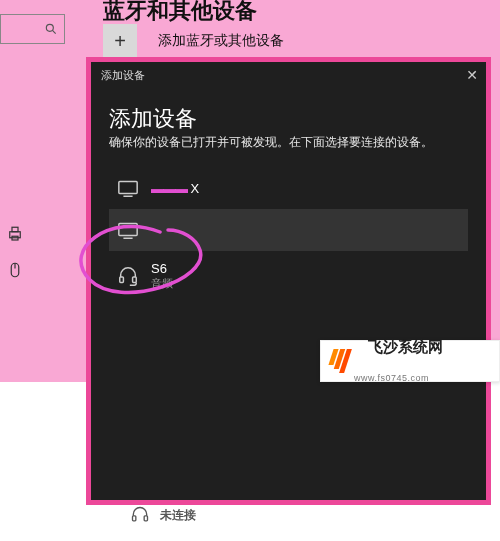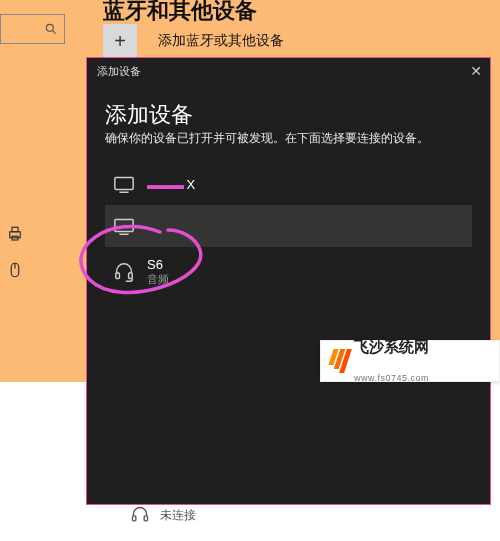--- a/index.html
+++ b/index.html
@@ -1,29 +1,29 @@
 <!DOCTYPE html>
 <html><head>
 <meta charset="utf-8">
 <style>
   * { box-sizing: border-box; margin: 0; padding: 0; }
   html, body { width: 500px; height: 541px; overflow: hidden; font-family: "Microsoft YaHei", "Segoe UI", sans-serif; background: #fff; }
-  .bg { position: relative; width: 500px; height: 382px; background: #fdba74; }
+  .bg { position: relative; width: 500px; height: 382px; background: #f9a8d4; }
   .left-col { position: absolute; left: 0; top: 14px; width: 65px; }
   .search-box { height: 30px; border: 1px solid #888; display: flex; align-items: center; justify-content: flex-end; padding-right: 6px; }
   .search-box svg { width: 14px; height: 14px; }
   .hdr-icons { position: absolute; left: 0; top: 225px; display: flex; flex-direction: column; gap: 18px; padding-left: 6px; }
   .hdr-icons svg { width: 18px; height: 18px; }
   .page-title-cut { position: absolute; left: 103px; top: -4px; font-size: 22px; color: #111; font-weight: 600; white-space: nowrap; }
   .add-row { position: absolute; left: 103px; top: 24px; display: flex; align-items: center; gap: 12px; }
   .plus-btn { width: 34px; height: 34px; background: #d9d9d9; display: flex; align-items: center; justify-content: center; font-size: 20px; color: #333; }
   .add-lbl { font-size: 14px; color: #111; margin-left: 9px; }
-  .bottom-dev { position: absolute; left: 130px; top: 505px; display: flex; align-items: center; gap: 10px; font-size: 12px; color: #555; }
+  .bottom-dev { position: absolute; left: 130px; top: 505px; display: flex; align-items: center; gap: 10px; font-size: 12px; color: #555; font-weight: bold; }
   .bottom-dev svg { width: 20px; height: 20px; }
-  .modal { position: absolute; left: 86px; top: 57px; width: 405px; height: 448px; background: #1f1f1f; color: #fff; border: 1px solid #ec4899; display: flex; flex-direction: column; }
+  .modal { position: absolute; left: 86px; top: 57px; width: 405px; height: 448px; background: #1f1f1f; color: #fff; border: 5px solid #ec4899; display: flex; flex-direction: column; }
   .modal-titlebar { height: 26px; display: flex; align-items: center; justify-content: space-between; padding: 0 8px 0 10px; font-size: 11px; color: #ddd; }
   .modal-titlebar .close { font-size: 14px; color: #ccc; cursor: pointer; }
   .modal-body { padding: 10px 18px 0 18px; flex: 1; }
   .modal-h1 { font-size: 22px; font-weight: 400; color: #fff; margin-top: 6px; }
   .modal-sub { font-size: 12px; color: #e8e8e8; }
   .dev-list { margin-top: 16px; display: flex; flex-direction: column; }
   .dev-item { display: flex; align-items: center; gap: 12px; padding: 10px 8px; cursor: pointer; }
   .dev-item.hi { background: #343434; }
   .dev-item svg { width: 22px; height: 22px; flex-shrink: 0; }
   .dev-txt { display: flex; flex-direction: column; }
@@ -32,21 +32,21 @@
   .scribble { color: #e24fd1; font-weight: 700; font-size: 13px; letter-spacing: -1px; }
   .modal-foot { padding: 10px 14px 14px 0; display: flex; justify-content: flex-end; }
   .cancel-btn { min-width: 84px; height: 30px; background: #3a3a3a; color: #fff; border: none; font-size: 13px; cursor: pointer; }
   .annot { position: absolute; pointer-events: none; }
   .watermark { position: absolute; right: 0; bottom: 0; width: 180px; height: 42px; background: #fff; border: 1px solid #eee; display: flex; align-items: center; gap: 6px; padding: 0 10px; box-shadow: 0 1px 4px rgba(0,0,0,.15); }
   .watermark .logo { display:flex; gap:1px; }
   .watermark .logo span { width: 5px; height: 16px; background: #ff8a00; transform: skewX(-18deg); }
   .watermark .logo span:nth-child(2){ height:20px; background:#ff6a00;}
   .watermark .logo span:nth-child(3){ height:24px; background:#ff4a00;}
   .wm-txt { display:flex; flex-direction:column; line-height:1; }
-  .wm-main { font-size: 15px; font-weight: 700; color:#222;}
+  .wm-main { font-size: 15px; font-weight: 700; color:#222;margin-left:14px;}
   .wm-sub { font-size: 9px; color:#777; letter-spacing: .5px; margin-top: 20px;}
 </style>
 </head>
 <body>
 
 <div class="bg">
 
   <div class="left-col">
     <div class="search-box" title="">
       <svg viewBox="0 0 24 24" fill="none" stroke="#555" stroke-width="2">

